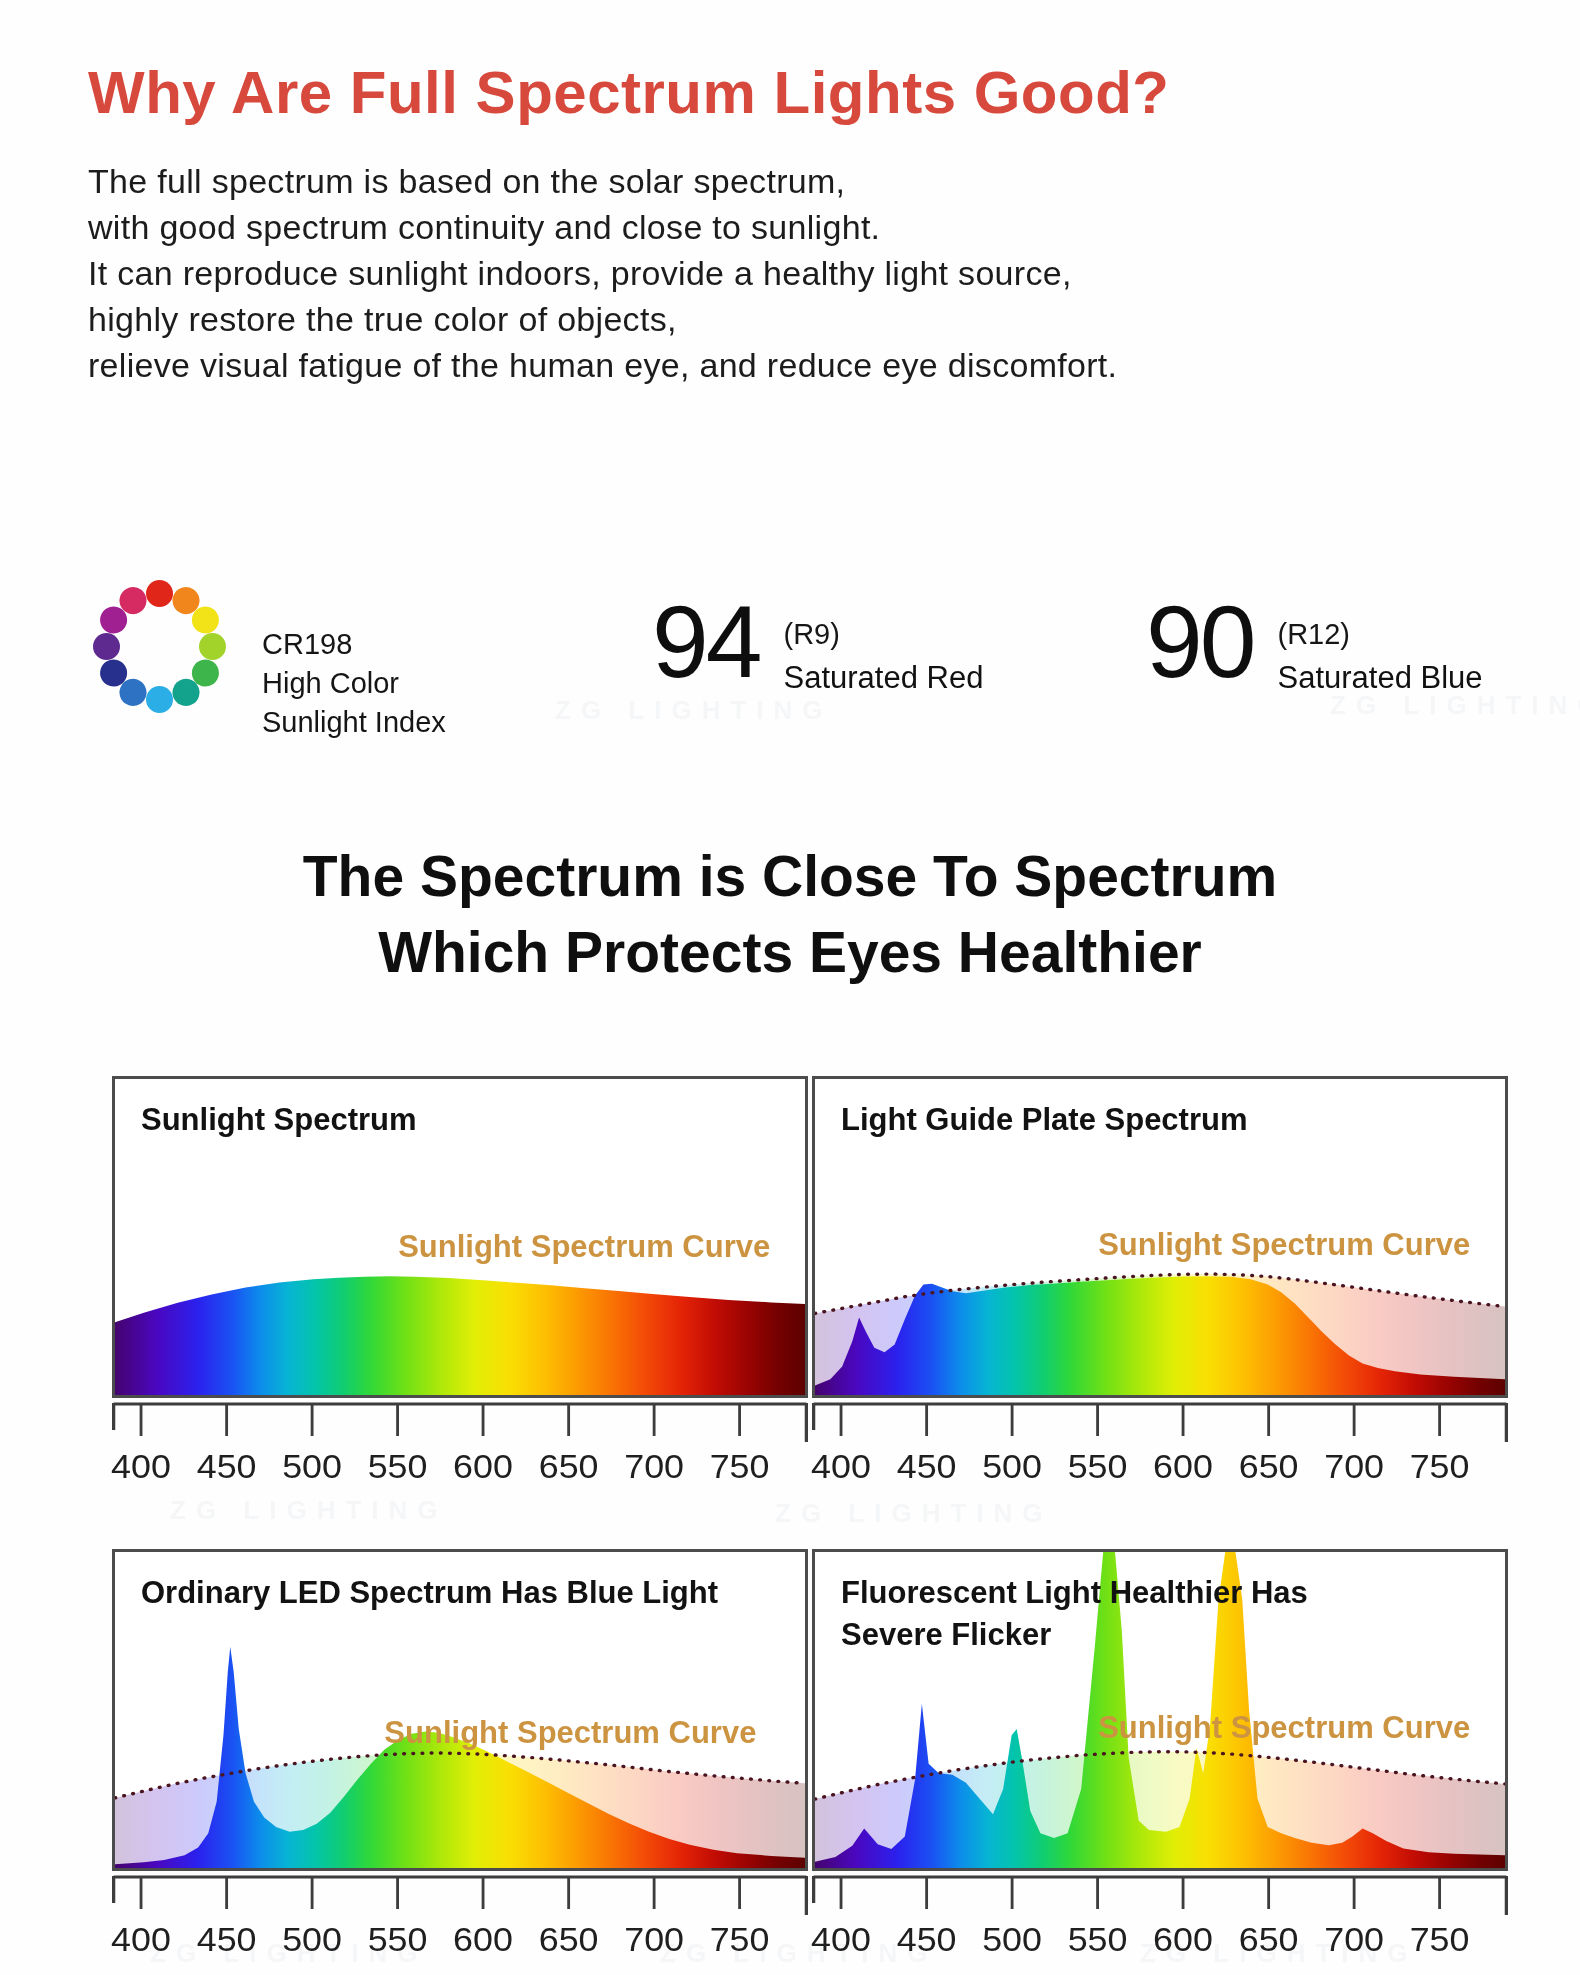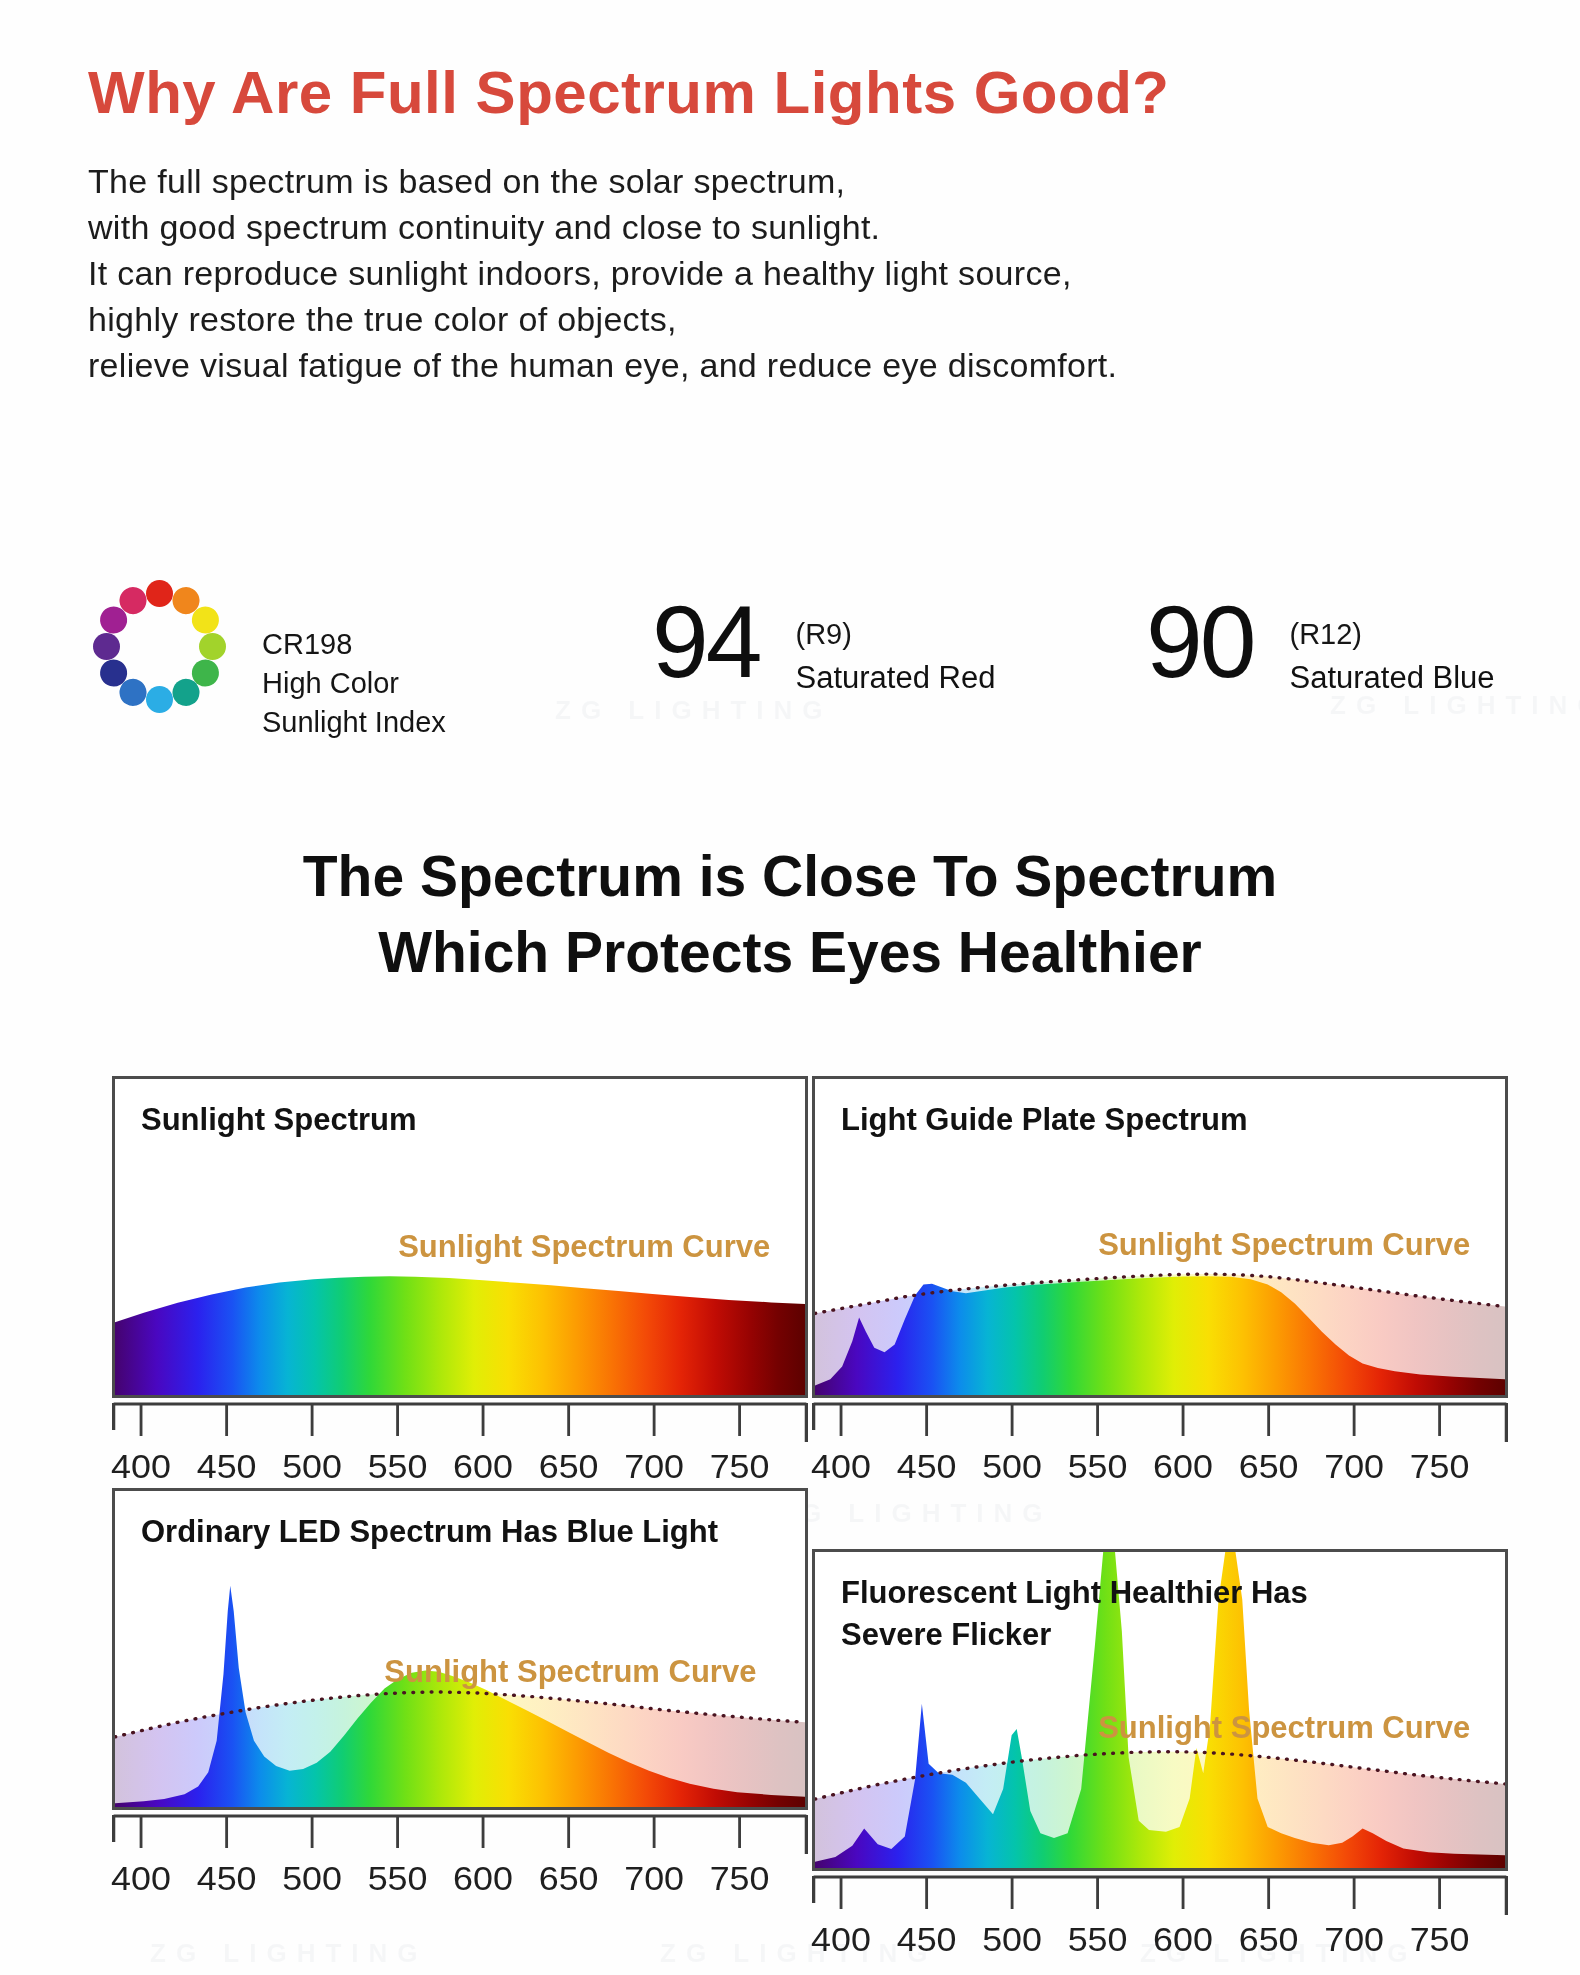--- a/index.html
+++ b/index.html
@@ -14,30 +14,30 @@
 
   .wheel{position:absolute;left:93px;top:580px;width:132px;height:132px;}
   .wheel .dot{position:absolute;left:50%;top:50%;width:27px;height:27px;margin:-13.5px 0 0 -13.5px;border-radius:50%;}
 
   .cri{position:absolute;left:262px;top:598px;font-size:29px;line-height:39px;font-weight:400;color:#151515;margin-top:27px;}
 
   .stat{position:absolute;display:flex;align-items:flex-start;}
   .stat-r9{left:652px;top:588px;}
   .stat-r12{left:1146px;top:588px;}
   .stat .big{font-size:102px;line-height:108px;font-weight:400;letter-spacing:-3px;color:#0e0e0e;}
-  .stat .sub{display:flex;flex-direction:column;margin-left:36px;padding-top:30px;}
+  .stat .sub{display:flex;flex-direction:column;margin-left:24px;padding-top:30px;}
   .stat .idx{font-size:29px;color:#161616;}
   .stat .desc{font-size:31px;margin-top:9px;color:#111;}
 
   .heading{position:absolute;left:0;top:838px;width:1580px;text-align:center;font-size:57px;line-height:76px;font-weight:700;color:#0f0f0f;}
 
   .cb{position:absolute;width:696px;}
   .cb0{left:112px;top:1076px;}
   .cb1{left:812px;top:1076px;}
-  .cb2{left:112px;top:1488px;}
+  .cb2{left:112px;top:1549px;}
   .cb3{left:812px;top:1549px;}
   .panel{position:relative;height:316px;border:3px solid #4c4c4c;background:#fff;}
   svg.plot{position:absolute;left:0;top:0;width:100%;height:100%;display:block;}
   .ctitle{position:absolute;left:26px;top:20px;z-index:2;font-size:31px;line-height:42px;font-weight:700;color:#121212;}
   .clabel{position:absolute;left:68%;top:150px;transform:translateX(-50%);z-index:2;font-size:31px;font-weight:700;color:#cc9440;white-space:nowrap;}
   .cb1 .clabel{top:148px;}
   .cb2 .clabel{left:66%;top:163px;}
   .cb3 .clabel{top:158px;}
   svg.axis{display:block;width:100%;height:88px;margin-top:2px;overflow:visible;}
   svg text{font-family:"Liberation Sans","DejaVu Sans",sans-serif;}

